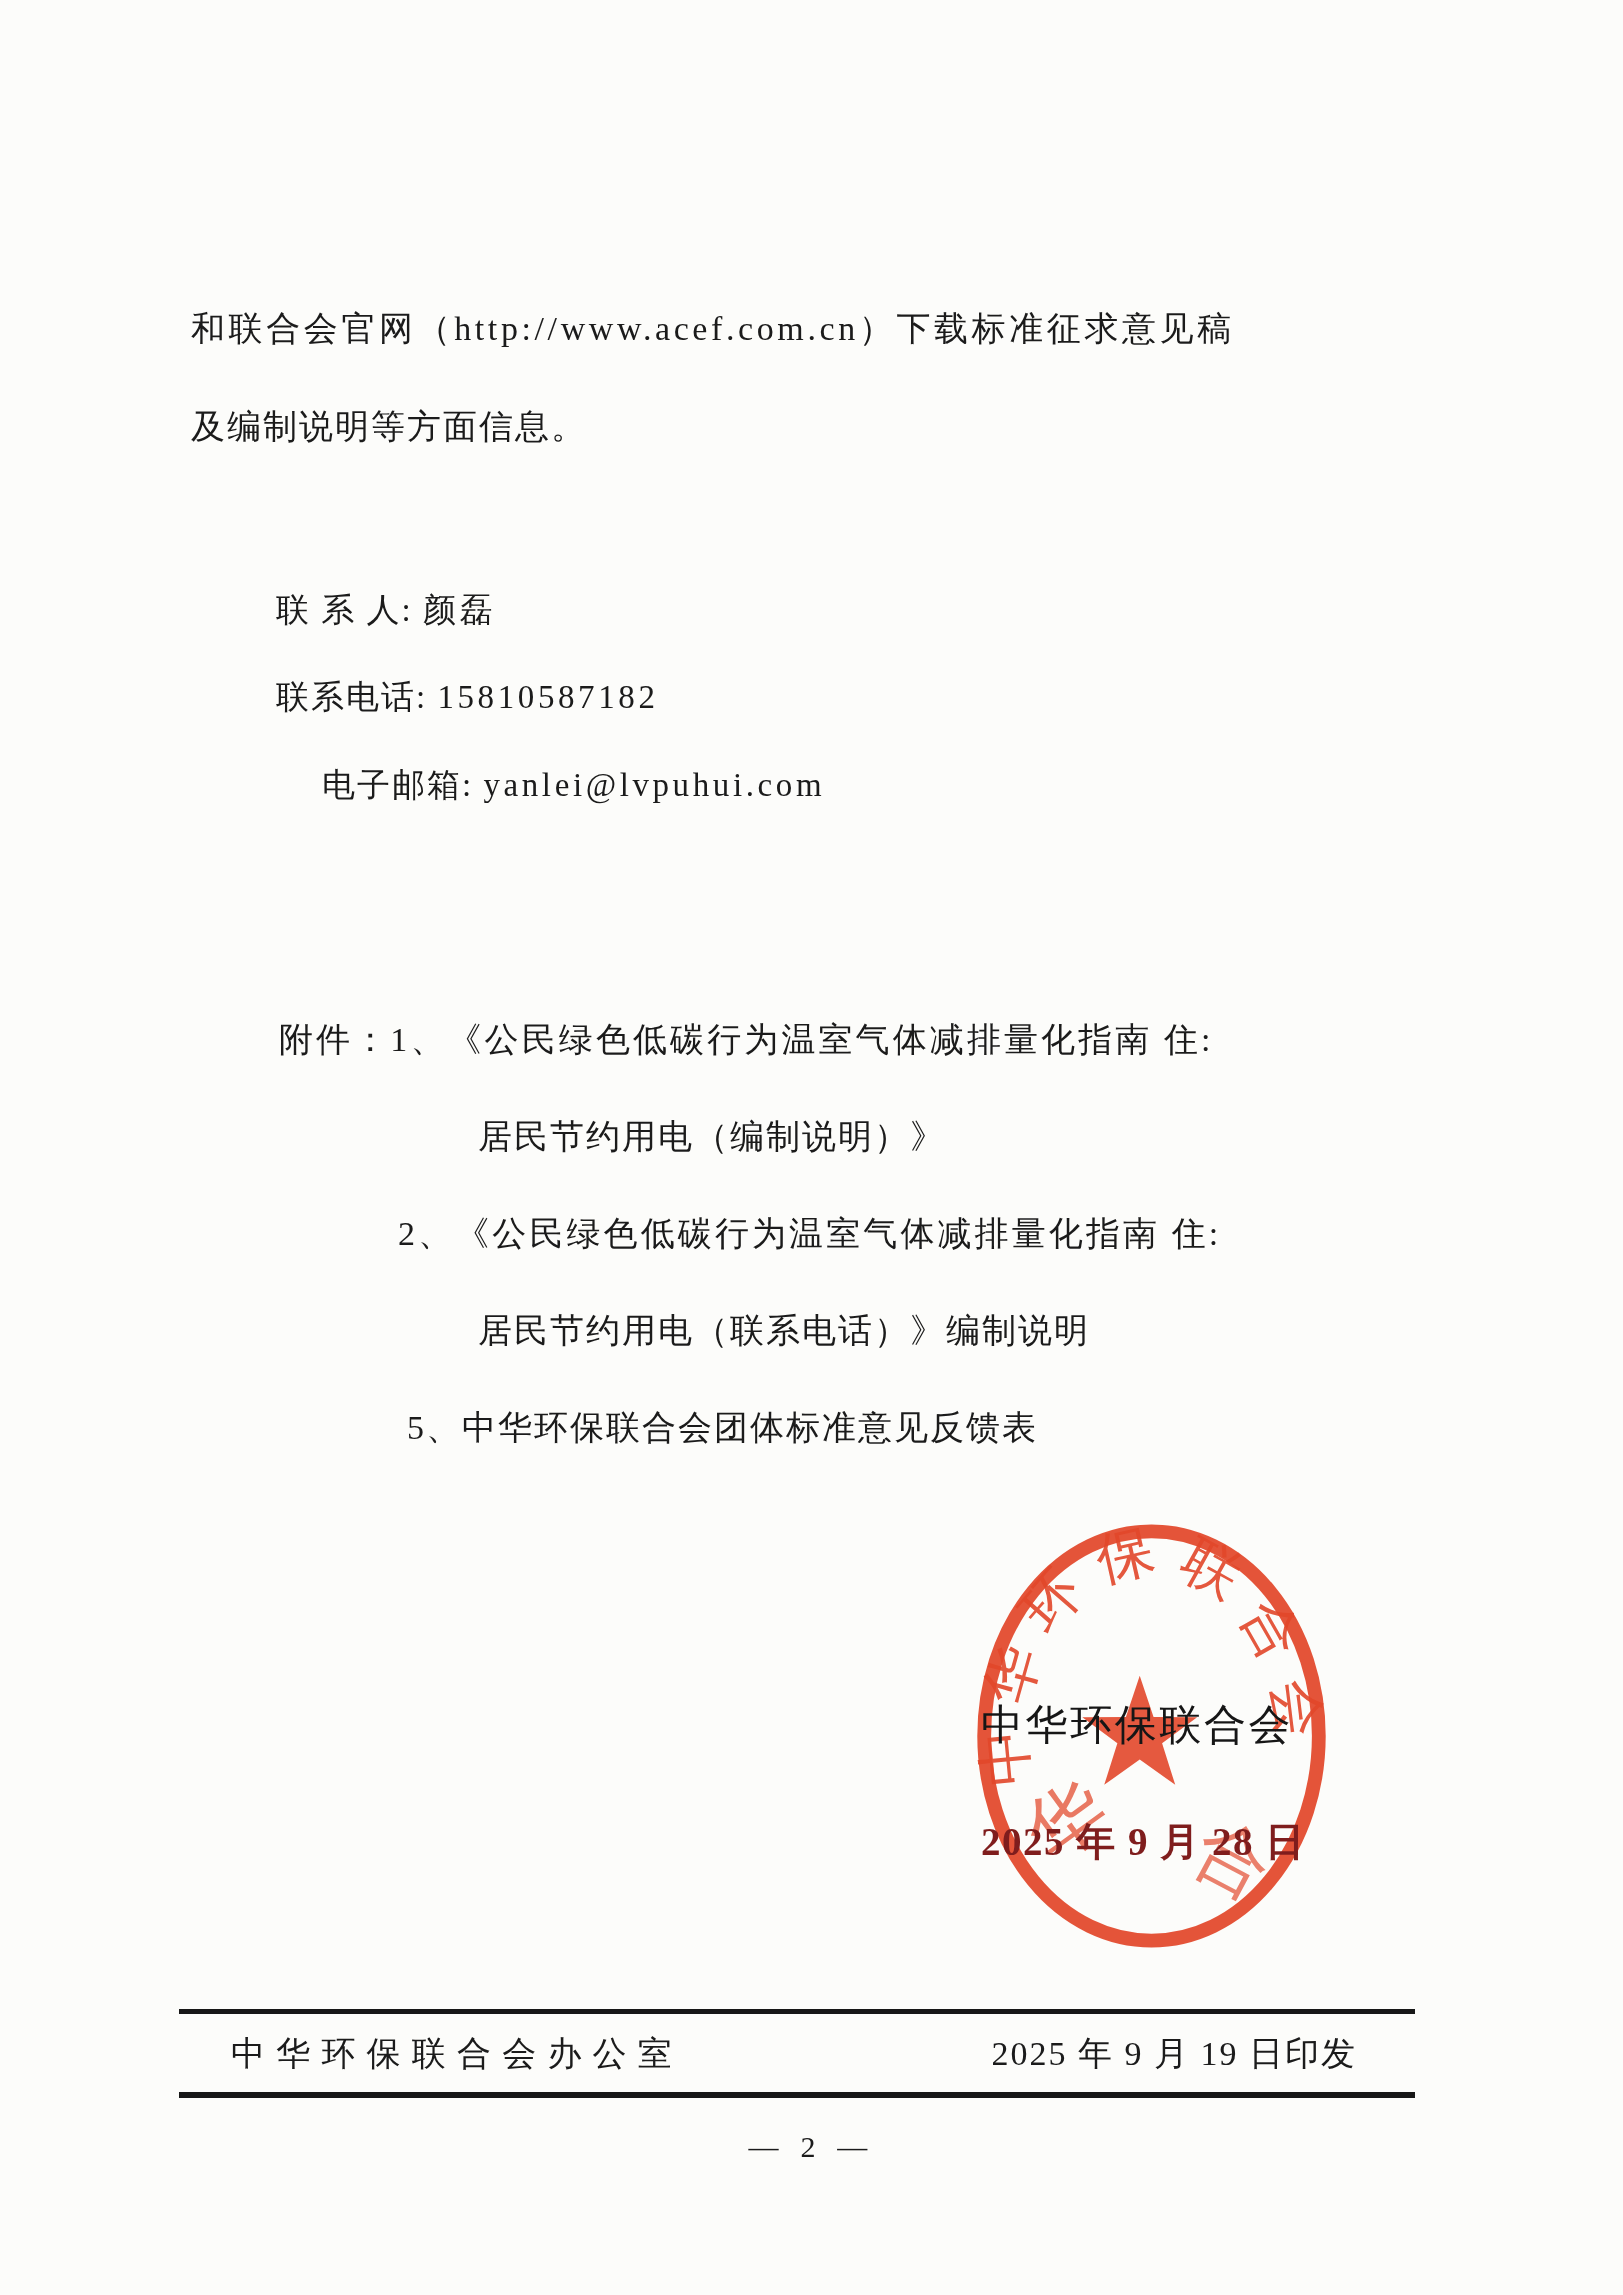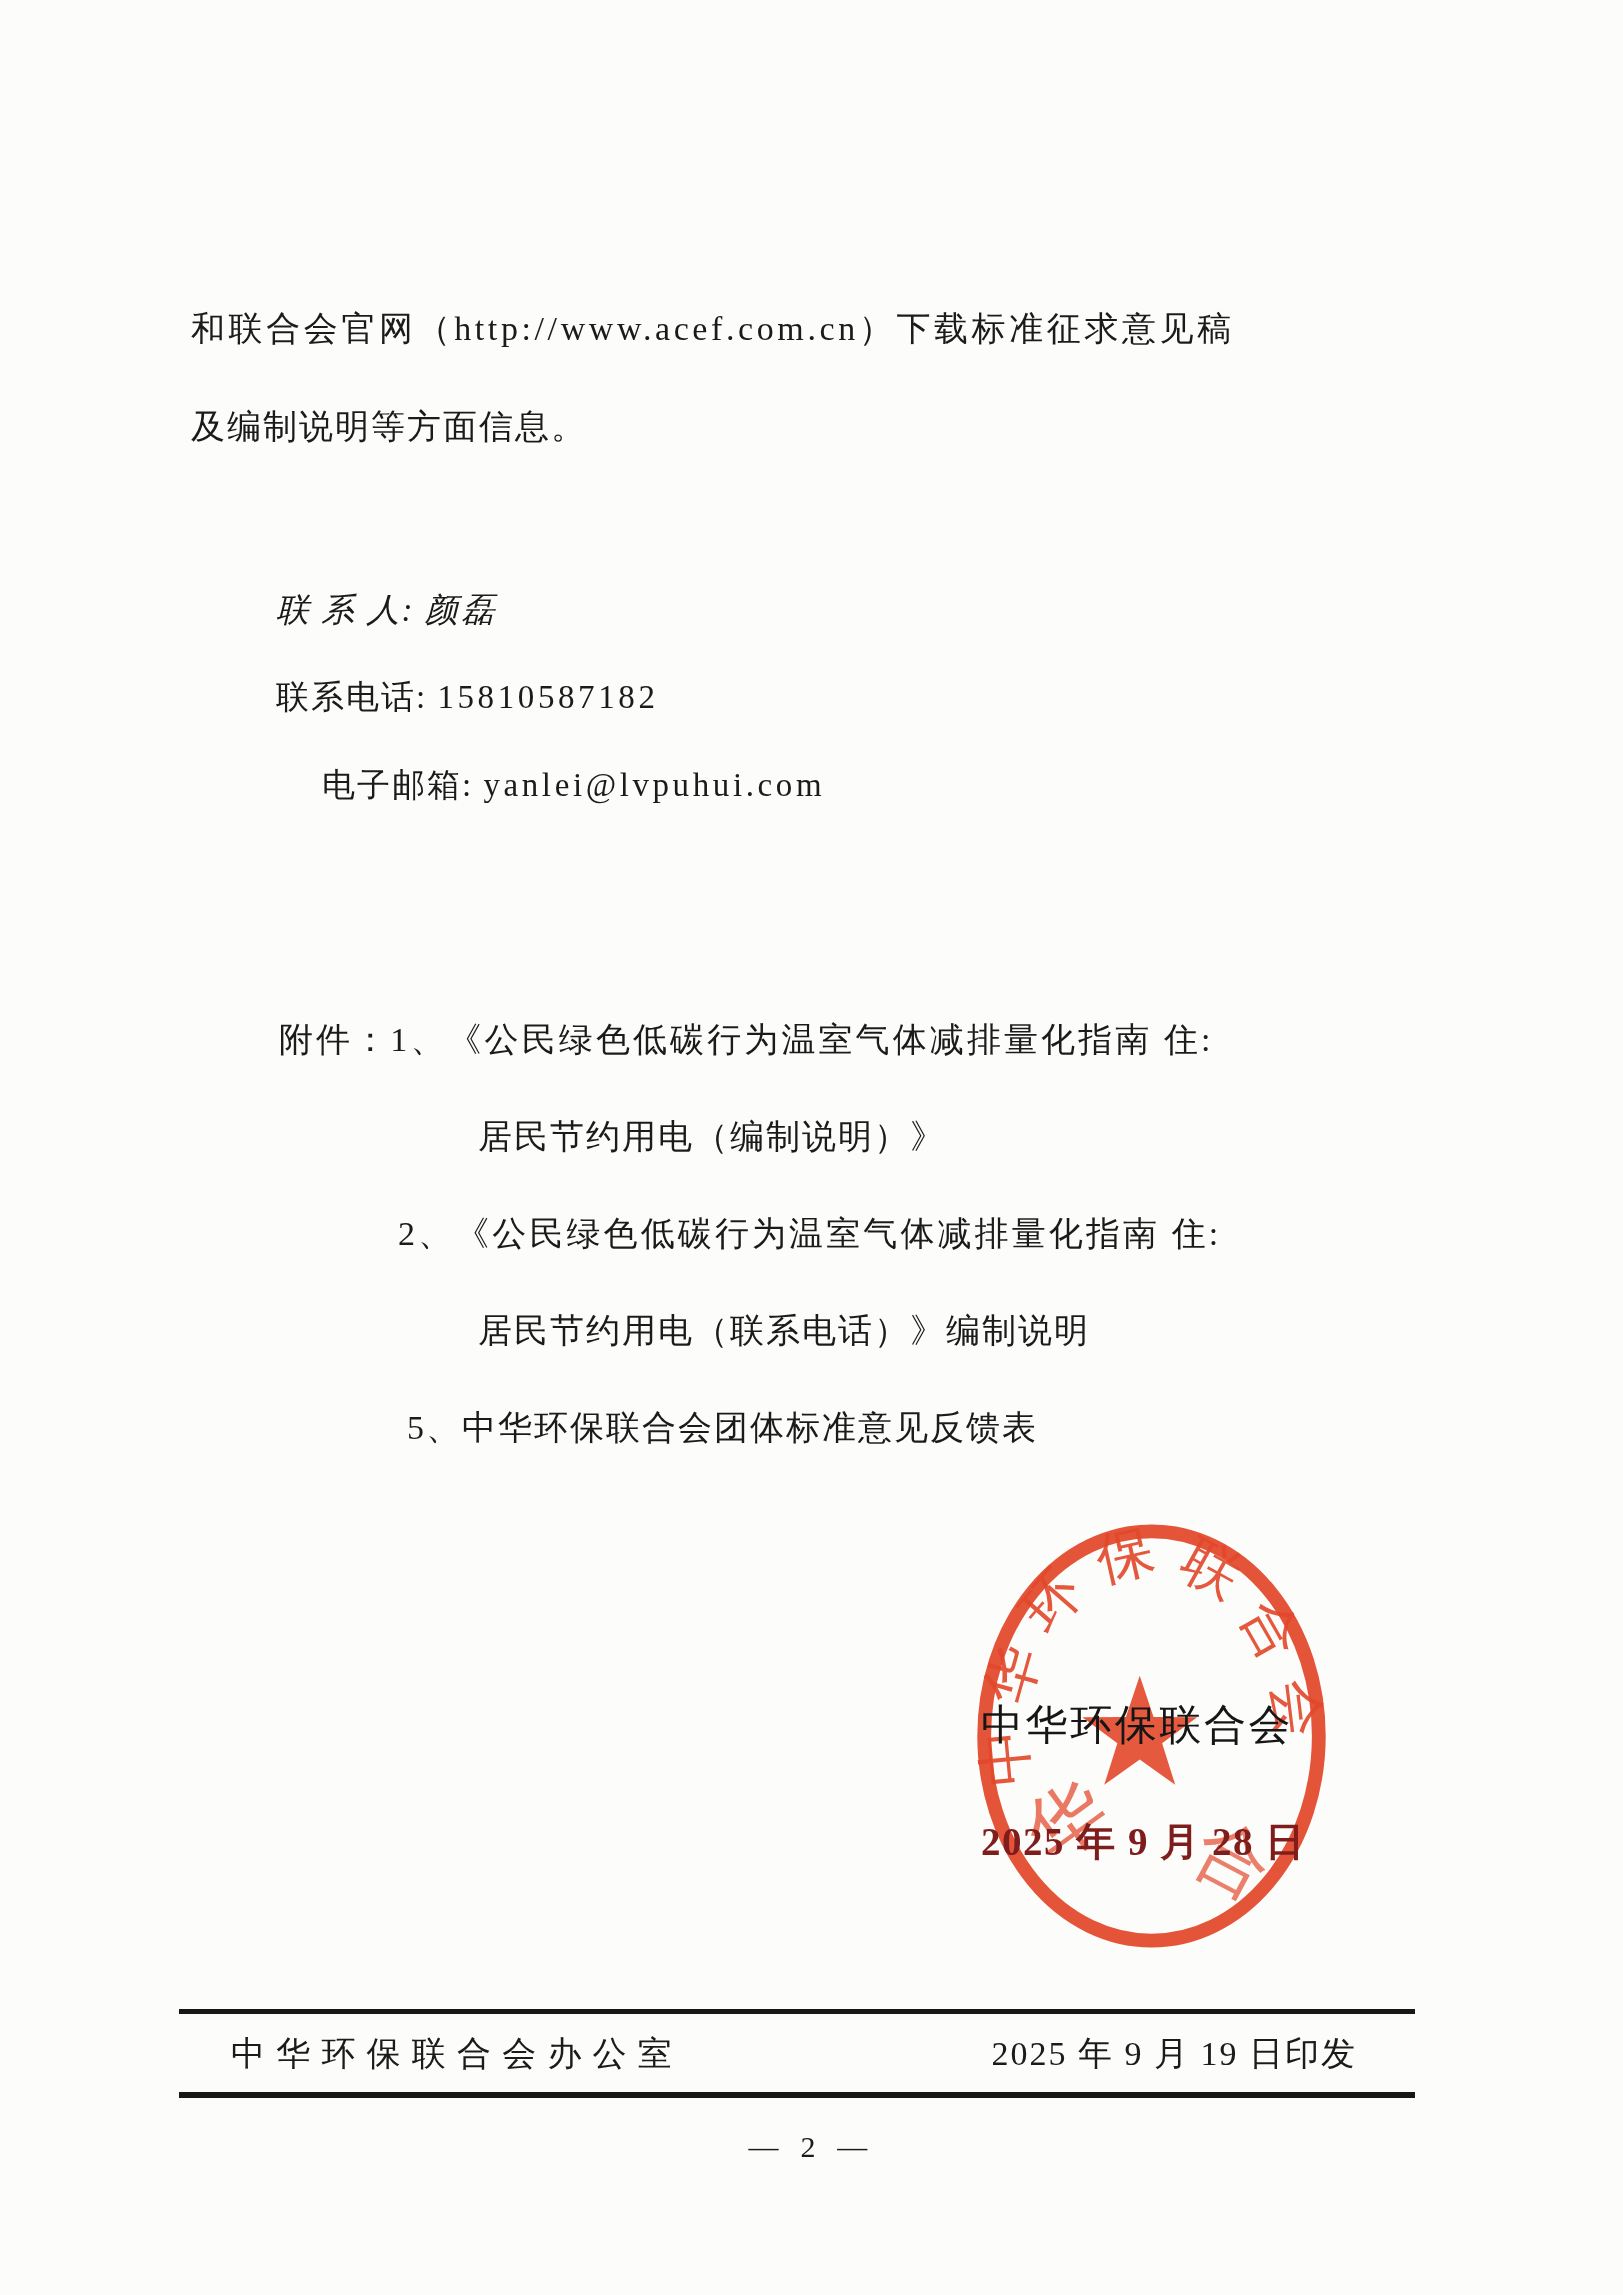--- a/index.html
+++ b/index.html
@@ -19,21 +19,21 @@
   .line {
     position: absolute;
     white-space: nowrap;
     font-size: 34px;
     letter-spacing: 2px;
   }
   .para-line1 { left: 191px; top: 306px; letter-spacing: 3.6px; }
   .para-line2 { left: 191px; top: 404px; }
 
   .contact-line { font-size: 33px; }
-  .contact-1 { left: 276px; top: 588px; font-style: italic; }
+  .contact-1 { left: 276px; top: 588px; }
   .contact-2 { left: 276px; top: 675px; }
   .contact-3 { left: 276px; top: 763px; margin-left: 46px; }
   .contact-value { letter-spacing: 3.6px; }
 
   .attach-1 { left: 279px; top: 1017px; letter-spacing: 3.1px; }
   .attach-2 { left: 478px; top: 1114px; }
   .attach-3 { left: 398px; top: 1211px; letter-spacing: 3.1px; }
   .attach-4 { left: 478px; top: 1308px; }
   .attach-5 { left: 407px; top: 1405px; }
 

